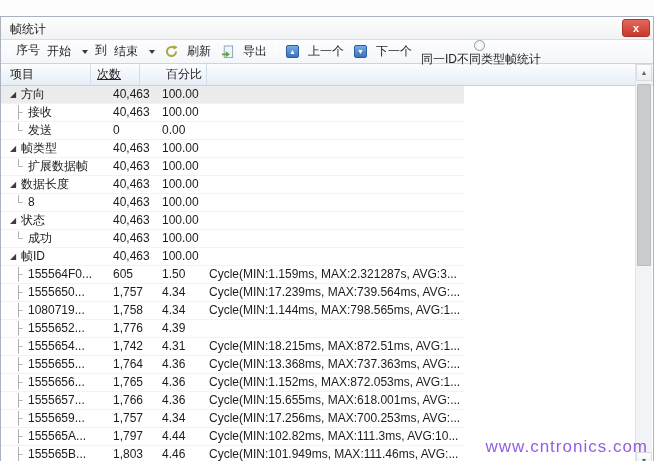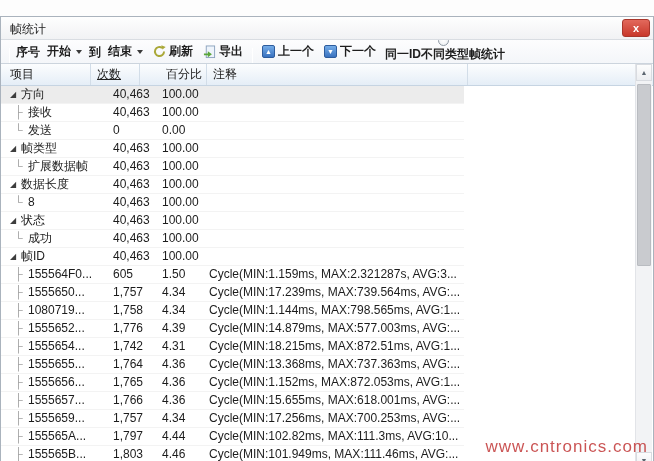--- a/index.html
+++ b/index.html
@@ -14,23 +14,23 @@
               border-bottom:1px solid #d9dde2; }
   .title { position:absolute; left:9px; top:4px; font-size:12px; color:#222; }
   .close-btn { position:absolute; right:3px; top:2px; width:28px; height:18px;
                background:linear-gradient(#e2695c,#c8382b);
                border:1px solid #a8362c; border-radius:3px;
                color:#fff; font-size:11px; font-weight:bold; line-height:16px;
                text-align:center; cursor:pointer; }
 
   
   .toolbar { height:24px; background:linear-gradient(#fdfdfe,#f4f6f9);
-             border-bottom:1px solid #ccd4dd; display:flex; align-items:flex-end;
-             padding:0 4px; font-size:12px; color:#1e1e1e; white-space:nowrap;font-weight:bold; }
-  .tbtn { display:inline-flex; align-items:center; gap:3px; padding:2px 4px;
+             border-bottom:1px solid #ccd4dd; display:flex; align-items:flex-start;
+             padding:0 4px; font-size:12px; color:#1e1e1e; white-space:nowrap; }
+  .tbtn { display:inline-flex; align-items:center; gap:9px; padding:2px 4px;
           border:1px solid transparent; border-radius:2px; cursor:pointer; }
   .tlabel { padding:2px 2px; }
   .caret { width:0; height:0; border-left:3px solid transparent;
            border-right:3px solid transparent; border-top:4px solid #3a3a3a;
            margin-left:2px; }
   .tsep { width:1px; height:15px; background:#d3d3d3; border-right:1px solid #ffffff;
           margin:0 4px; }
   .nav-ic { width:13px; height:13px; border-radius:2px;
             background:linear-gradient(#74ace8,#3a72bf); border:1px solid #2d5c9d;
             color:#fff; font-size:7px; line-height:11px; text-align:center; }
@@ -70,21 +70,21 @@
   .sbtn { position:absolute; left:0; width:16px; height:17px;
           background:linear-gradient(#fdfdfd,#eceef1); border:1px solid #d8dbe0;
           color:#5c6670; font-size:7px; text-align:center; line-height:15px; }
   .sbtn.up { top:0; }
   .sbtn.down { bottom:0; }
   .sthumb { position:absolute; left:1px; top:20px; width:14px; height:182px;
             background:#c9cbcf; border:1px solid #b9bcc1; border-radius:1px; }
 
   
   .watermark { position:absolute; right:6px; bottom:4px; font-size:17px;
-               color:#b91c1c; opacity:0.75; letter-spacing:1px; z-index:9; }
+               color:#6d28d9; opacity:0.75; letter-spacing:1px; z-index:9; }
 </style>
 </head>
 <body>
 
 <div class="window">
 
   <div class="titlebar">
     <span class="title">帧统计</span>
     <div class="close-btn">x</div>
   </div>
@@ -127,21 +127,20 @@
     <span class="radio-wrap">
       <span class="radio"></span>
       <span>同一ID不同类型帧统计</span>
     </span>
   </div>
 
   <div class="thead">
     <div class="th th-item">项目</div>
     <div class="th th-count">次数</div>
     <div class="th th-pct">百分比</div>
-    <div class="th th-comment">注释</div>
     <div class="th th-fill"></div>
   </div>
 
   <div class="tbody">
       <div class="row parent sel">
       <div class="cells">
         <div class="cell c-item">
           <span class="marker">◢</span>
           <span class="item-label">方向</span>
         </div>
@@ -283,21 +282,20 @@
       </div>
     </div>
       <div class="row child">
       <div class="cells">
         <div class="cell c-item">
           <span class="marker">├</span>
           <span class="item-label">1555652...</span>
         </div>
         <div class="cell c-count">1,776</div>
         <div class="cell c-pct">4.39</div>
-        <div class="cell c-comment">Cycle(MIN:14.879ms, MAX:577.003ms, AVG:...</div>
       </div>
     </div>
       <div class="row child">
       <div class="cells">
         <div class="cell c-item">
           <span class="marker">├</span>
           <span class="item-label">1555654...</span>
         </div>
         <div class="cell c-count">1,742</div>
         <div class="cell c-pct">4.31</div>

